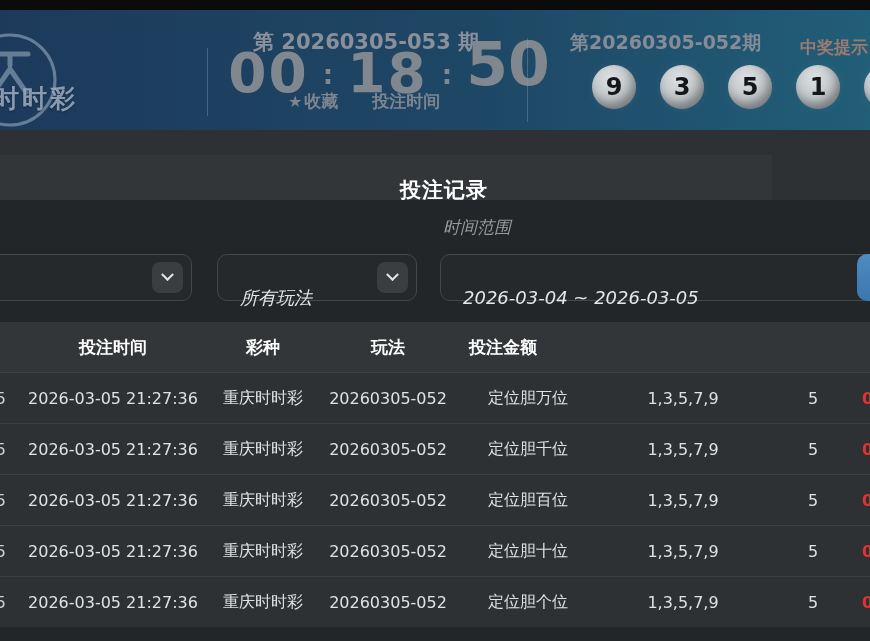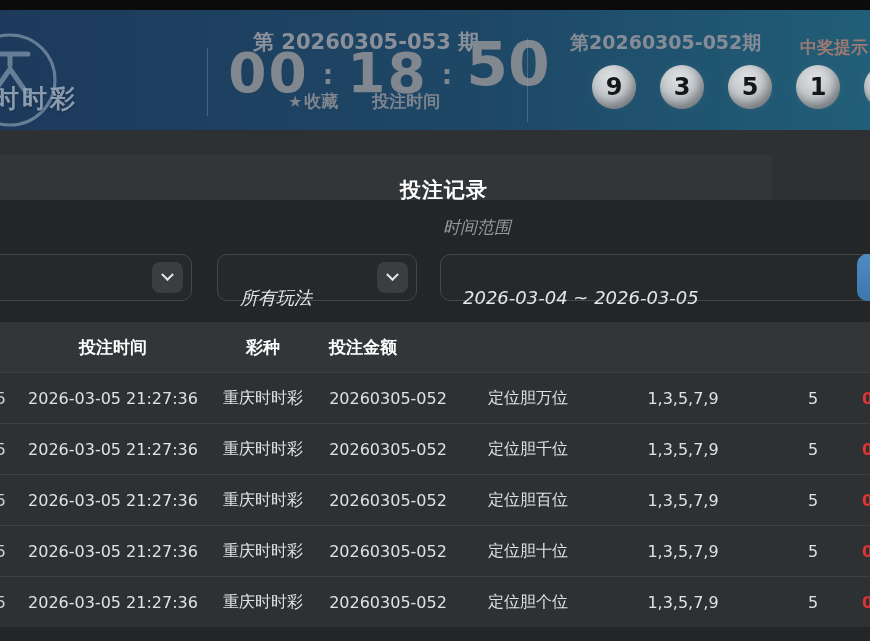--- a/index.html
+++ b/index.html
@@ -196,20 +196,21 @@
 
     <button class="search-btn"></button>
   </div>
 
   <div class="table-wrap">
 
     <div class="t-row t-head">
       <div class="t-cell col-order"></div>
       <div class="t-cell col-time">投注时间</div>
       <div class="t-cell col-lottery">彩种</div>
+      <div class="t-cell col-play">玩法</div>
       <div class="t-cell col-amount">投注金额</div>
       <div class="t-cell col-status"></div>
     </div>
 
     <div class="t-row t-body-row">
       <div class="t-cell col-order">5</div>
       <div class="t-cell col-time">2026-03-05 21:27:36</div>
       <div class="t-cell col-lottery">重庆时时彩</div>
       <div class="t-cell col-period">20260305-052</div>
       <div class="t-cell col-play">定位胆万位</div>

